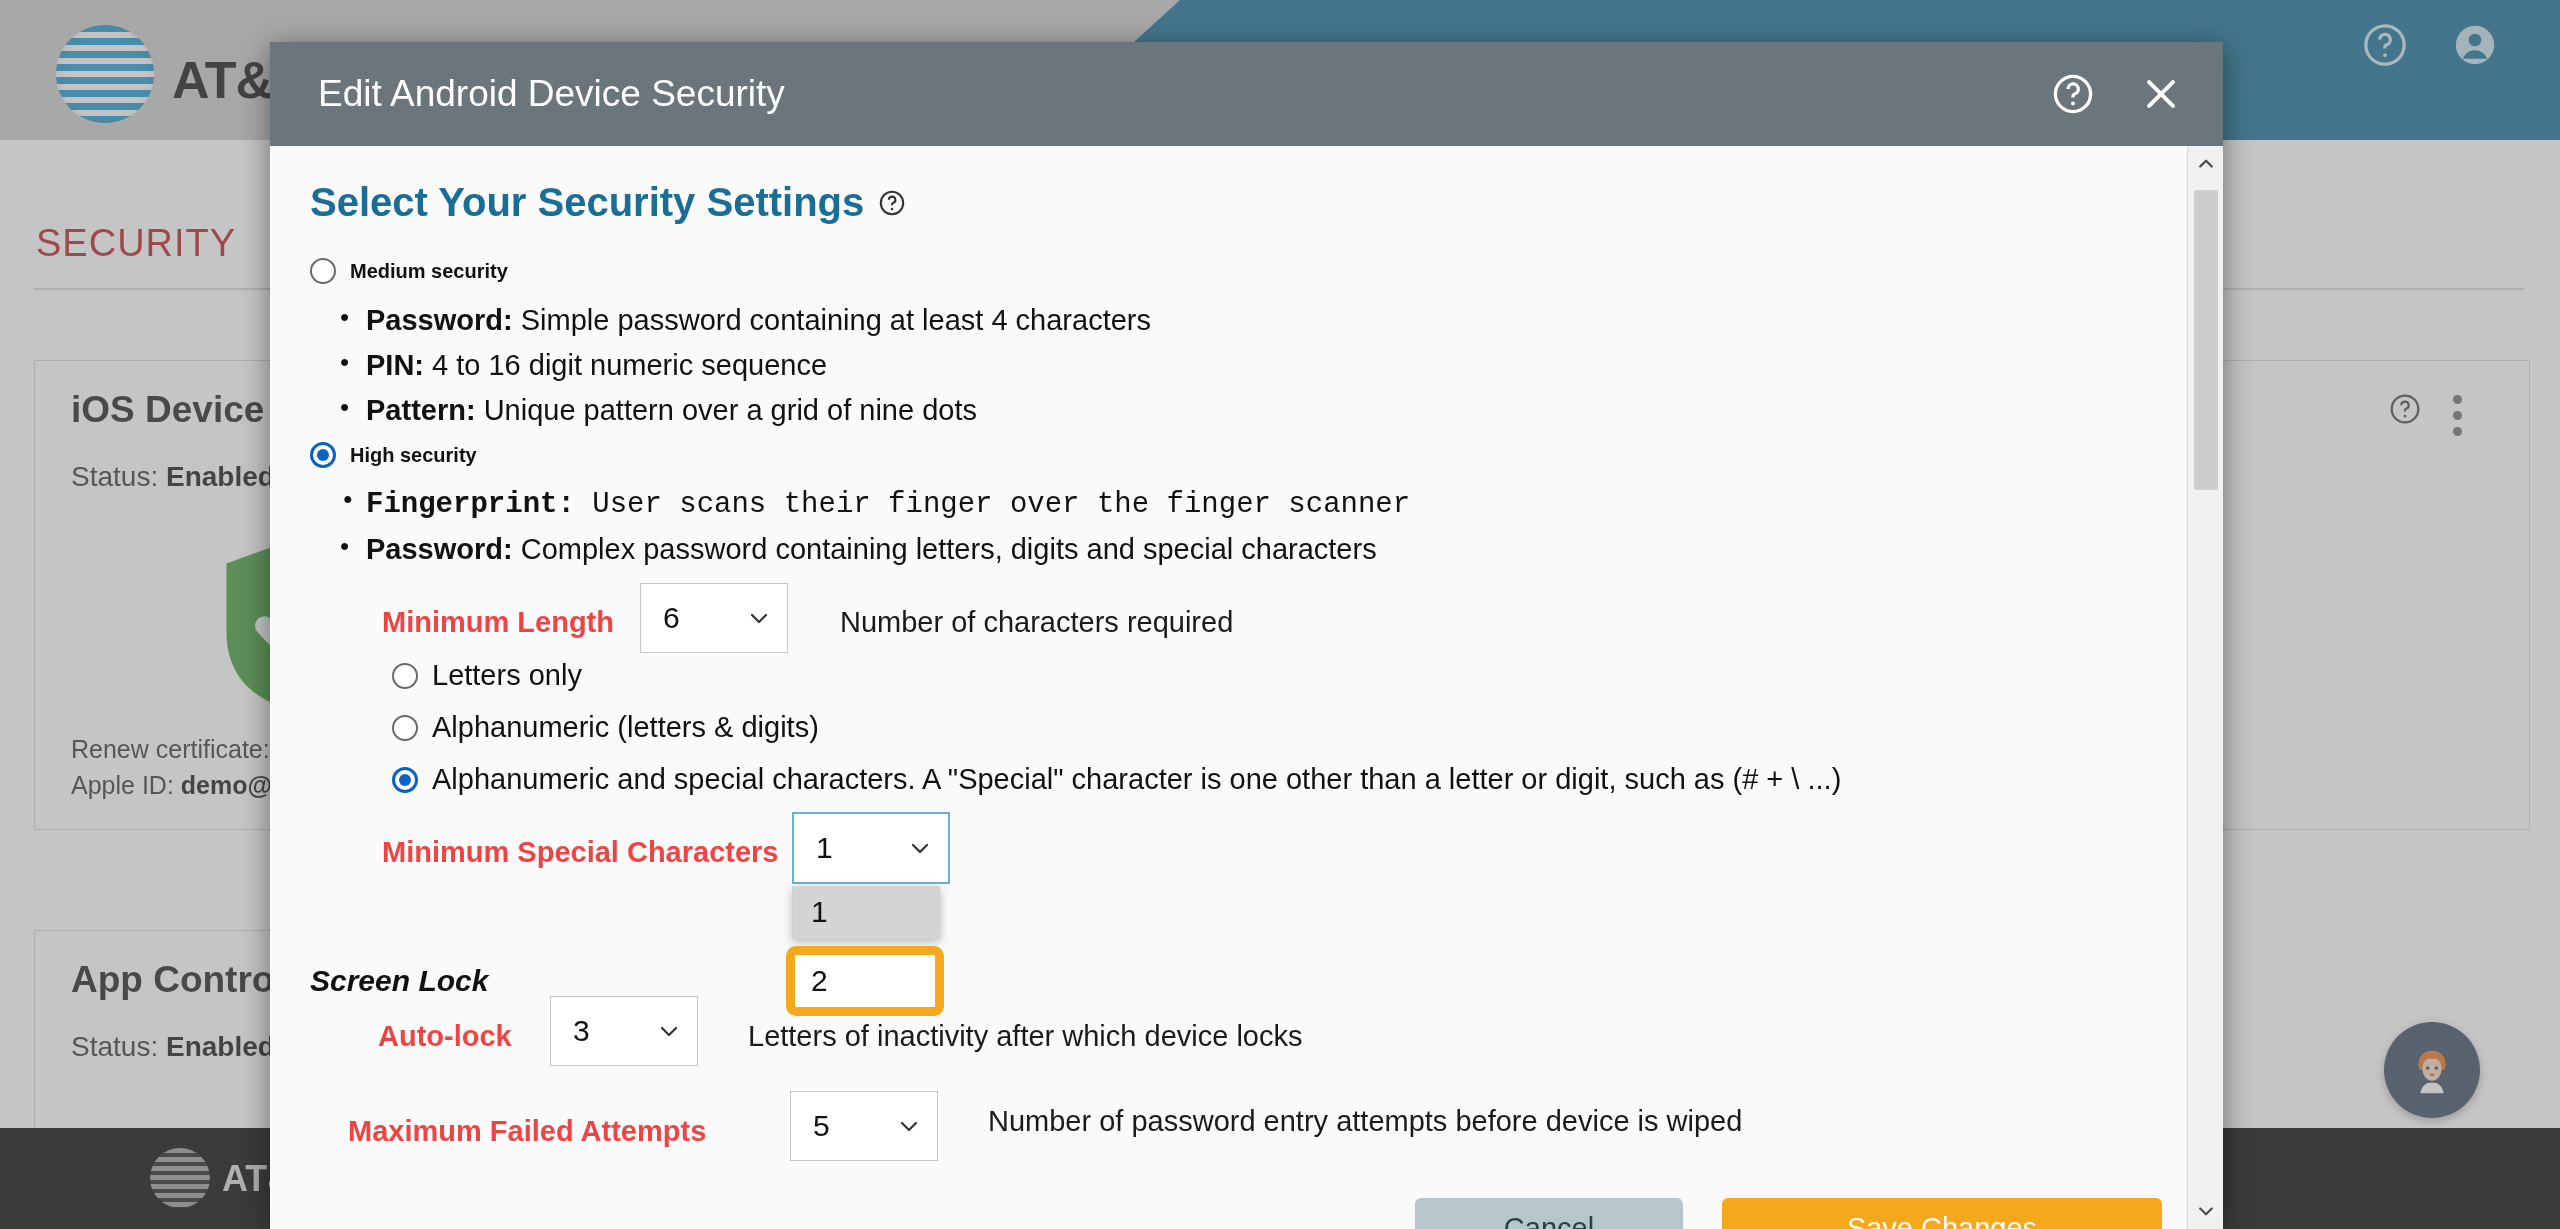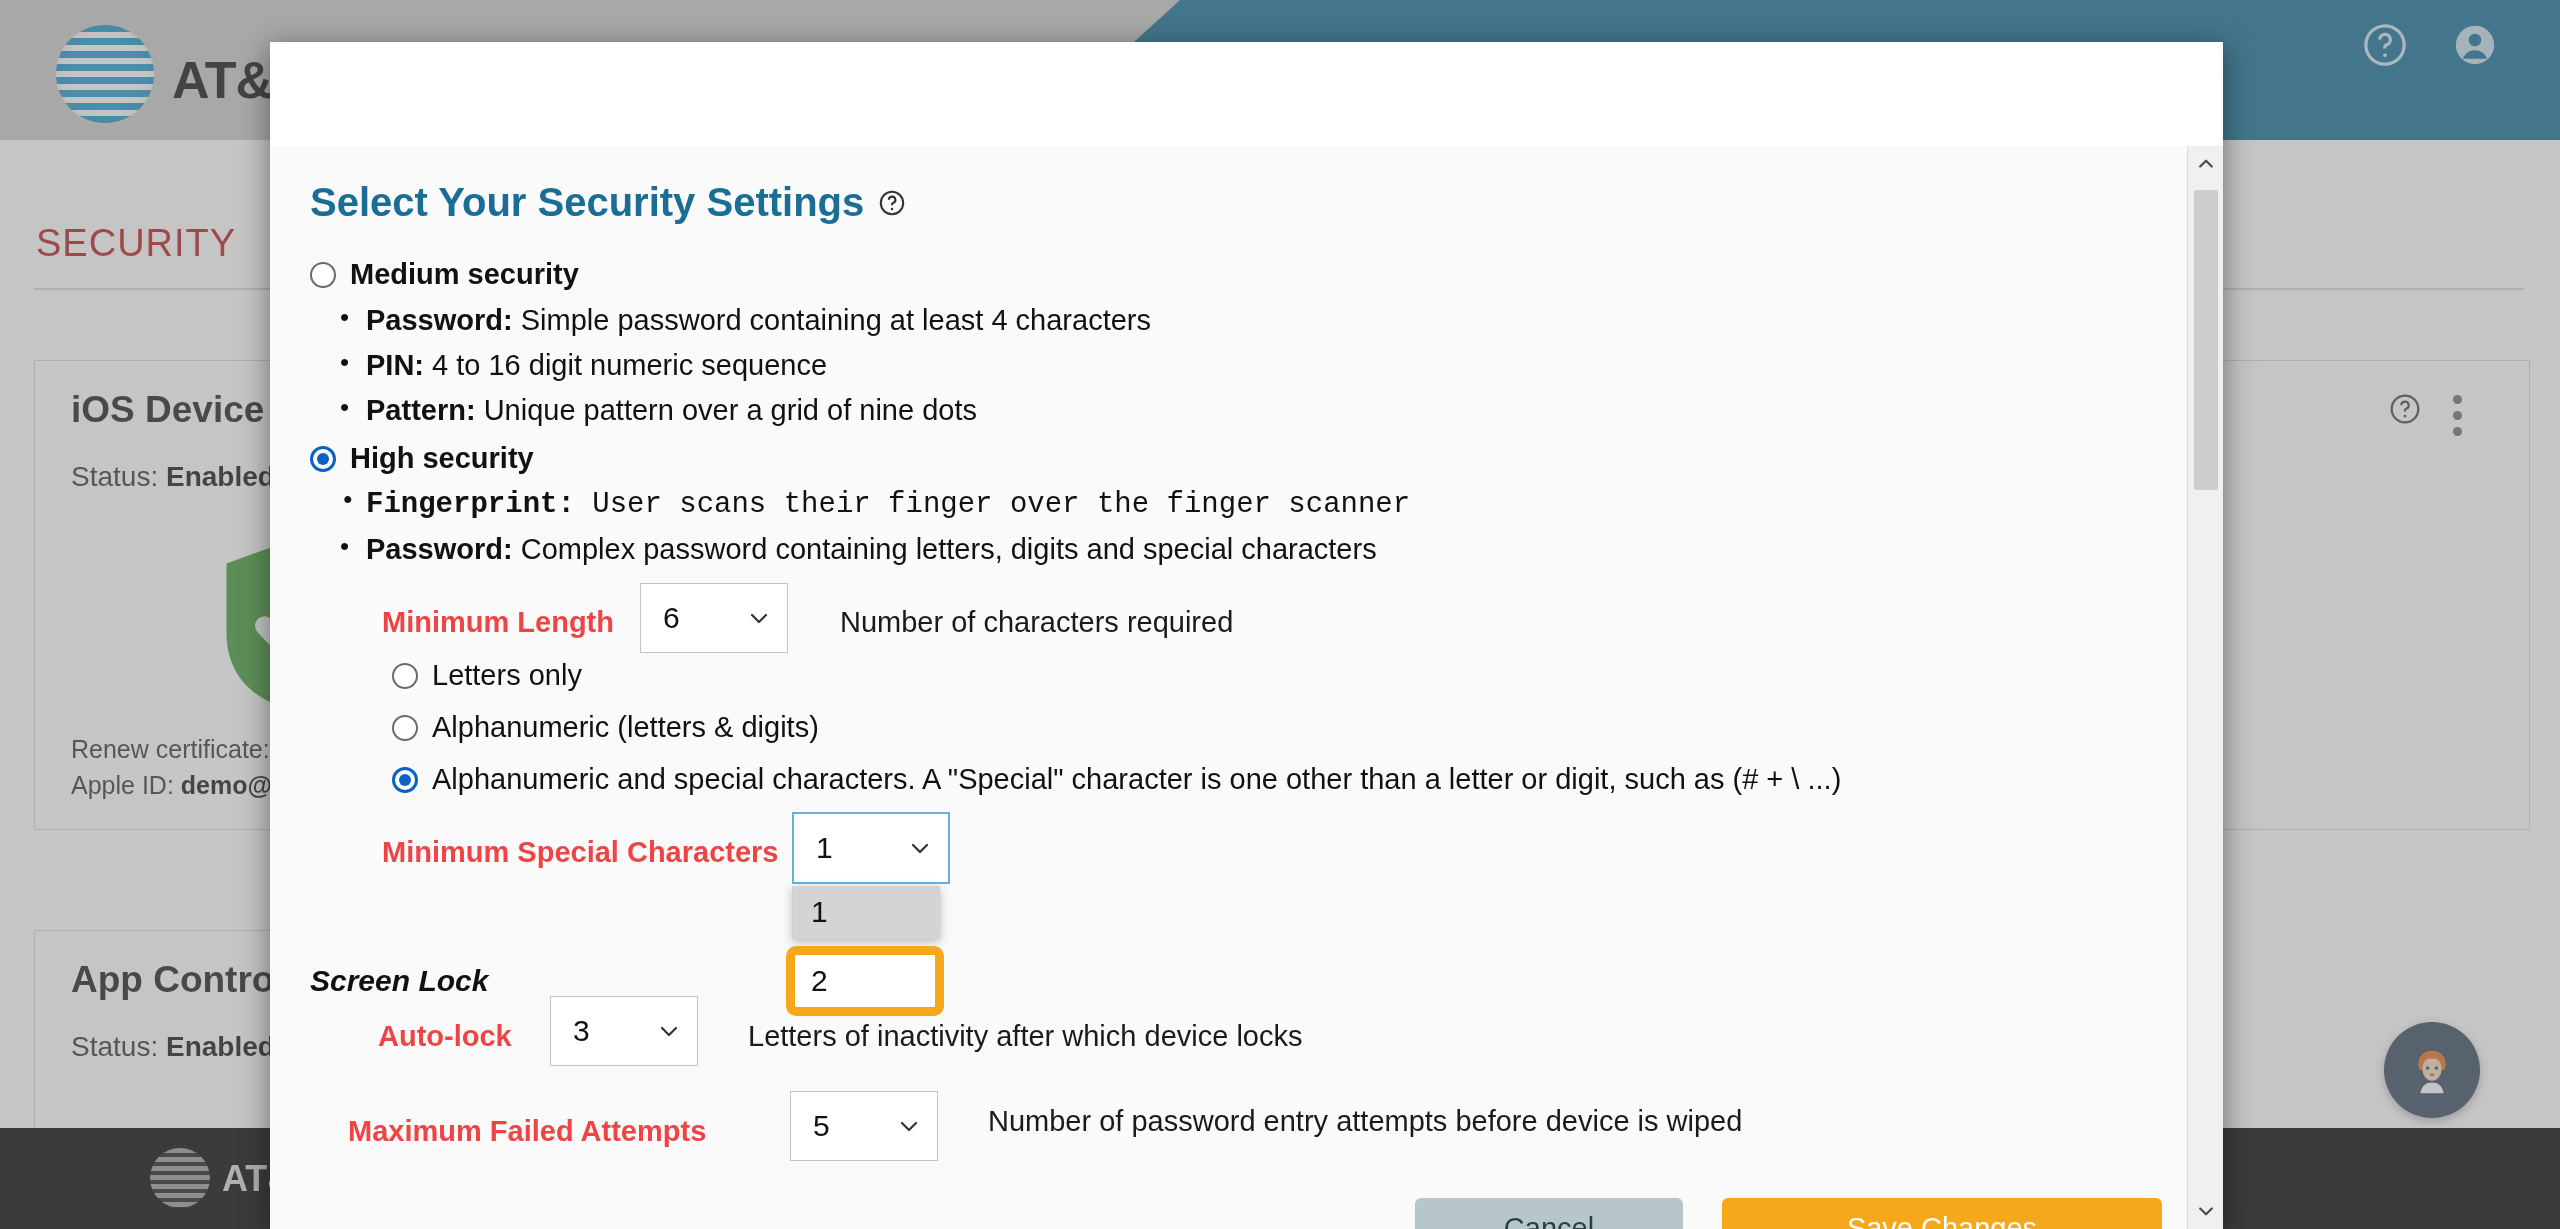--- a/index.html
+++ b/index.html
@@ -189,21 +189,21 @@
     width: 26px; height: 26px; border-radius: 50%;
     border: 2px solid #6a6a6a; background:#fff; flex: none;
     position: relative;
   }
   .rd.sel { border-color: #0a63c2; border-width: 3px; }
   .rd.sel::after {
     content:""; position:absolute; left: 50%; top: 50%;
     transform: translate(-50%,-50%);
     width: 12px; height: 12px; border-radius:50%; background:#0a63c2;
   }
-  .rd-label { font-size: 29px; font-weight: 700; color:#111; }
+  .rd-label { font-size: 20px; font-weight: 700; color:#111; }
   .rd-label-n { font-size: 29px; font-weight: 400; color:#111; }
 
   .bullet {
     position:absolute; font-size: 29px; color:#111; line-height: 1;
     white-space: nowrap;
   }
   .bullet::before {
     content:"•"; position:absolute; left: -26px; top: -2px; font-size: 26px;
   }
   .bullet b { font-weight: 700; }
@@ -363,20 +363,37 @@
         <path d="M30.4 36.5c1 1 2.2 1 3.2 0" stroke="#c0452f" stroke-width="1.6" fill="none" stroke-linecap="round"></path>
         <path d="M20 56c1.5-8 6-11 12-11s10.5 3 12 11z" fill="#ffffff"></path>
       </svg>
     </div>
 
     <div class="dimmer"></div>
   </div>
 
   <div class="modal">
 
+    <div class="modal-head">
+      <div class="modal-title">Edit Android Device Security</div>
+      <div class="modal-head-icons">
+        <span class="mh-ic">
+          <svg viewBox="0 0 24 24" fill="none" stroke="currentColor" stroke-width="1.8">
+            <circle cx="12" cy="12" r="9.6"></circle>
+            <path d="M9.3 9.3a2.8 2.8 0 1 1 3.6 2.7c-.7.25-.9.8-.9 1.5v.4"></path>
+            <circle cx="12" cy="17.2" r="1.05" fill="currentColor" stroke="none"></circle>
+          </svg>
+        </span>
+        <span class="mh-ic">
+          <svg viewBox="0 0 24 24" fill="none" stroke="currentColor" stroke-width="2.2" stroke-linecap="round">
+            <path d="M5.5 5.5 L18.5 18.5 M18.5 5.5 L5.5 18.5"></path>
+          </svg>
+        </span>
+      </div>
+    </div>
 
     <div class="modal-body">
       <div class="content">
 
         <div class="h-sec">
           <span>Select Your Security Settings</span>
           <span class="help">
             <svg viewBox="0 0 24 24" fill="none" stroke="currentColor" stroke-width="1.8">
               <circle cx="12" cy="12" r="9.6"></circle>
               <path d="M9.3 9.3a2.8 2.8 0 1 1 3.6 2.7c-.7.25-.9.8-.9 1.5v.4"></path>

